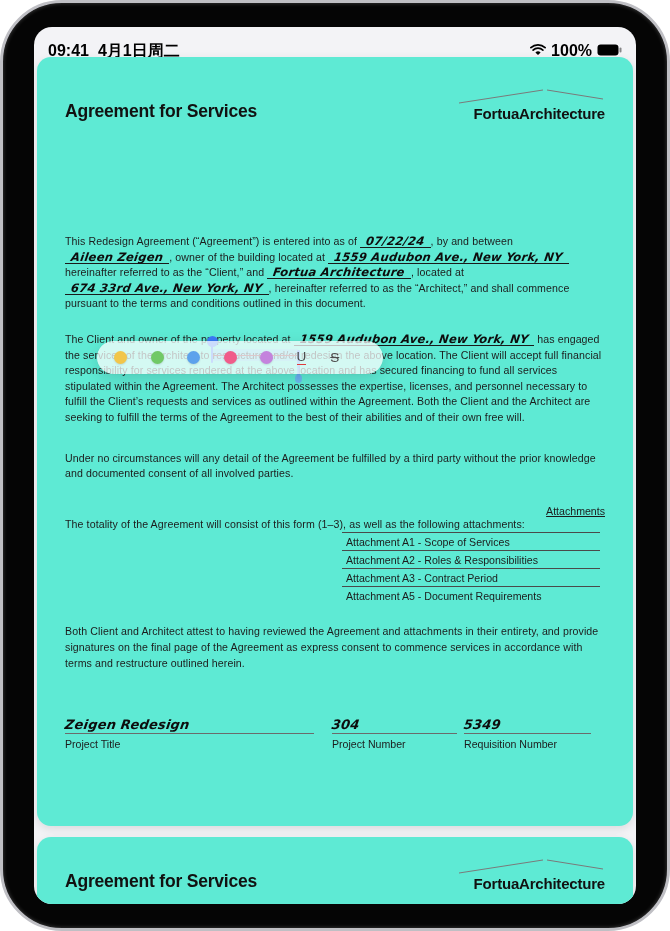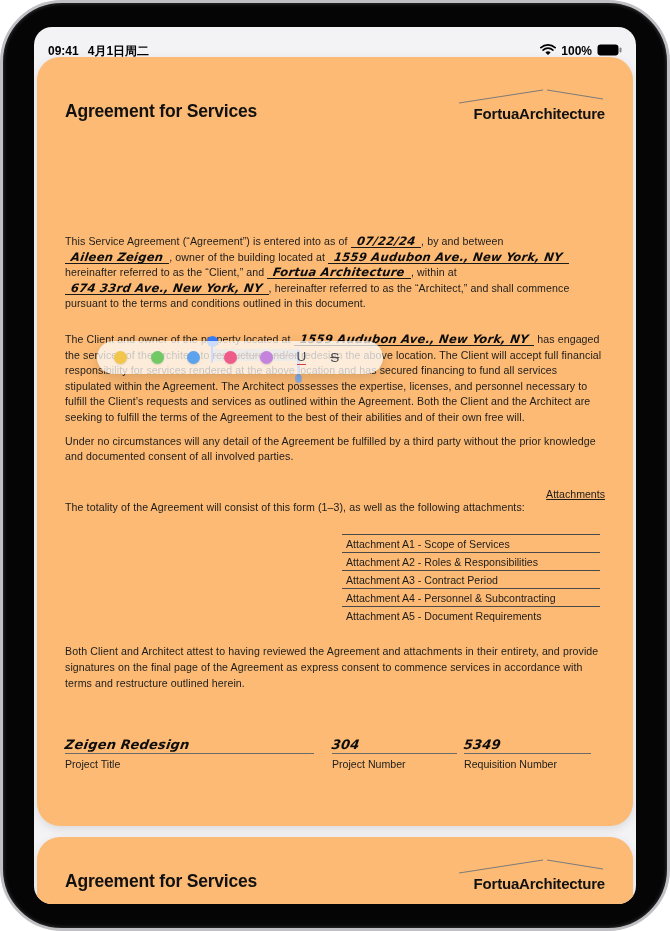--- a/index.html
+++ b/index.html
@@ -19,68 +19,68 @@
     position:absolute; left:31px; right:31px; top:24px; bottom:24px;
     background:#f3f3f6;
     border-radius:18px;
     overflow:hidden;
   }
 
   
   .statusbar {
     height:28px; display:flex; align-items:center;
     padding:20px 14px 0 14px;
-    font-size:12px; font-weight:600; color:#000;
+    font-size:16px; font-weight:600; color:#000;
   }
   .sb-left { display:flex; gap:9px; align-items:center; }
   .sb-right { margin-left:auto; display:flex; gap:5px; align-items:flex-start; }
 
   
   .pages { position:relative; }
   .page {
     position:relative;
-    margin:0 3px; background:#fdba74;
-    border-radius:23px;
+    margin:0 3px; background:#5eead4;
+    border-radius:14px;
     box-shadow:0 3px 10px rgba(0,0,0,.10);
   }
   .page1 { height:769px; margin-top:2px; padding:30px 28px 0 28px; }
   .page2 { height:95px; margin-top:11px; padding:20px 28px 0 28px; }
 
   
   .doc-header { display:flex; align-items:flex-end; }
   .doc-title { font-size:17.5px; font-weight:700; letter-spacing:-.2px; color:#111; }
   .logo { margin-left:auto; width:148px; text-align:right; }
   .logo svg { display:block; width:148px; height:18px; }
   .logo-text { font-size:15px; font-weight:600; letter-spacing:-.2px; color:#111; white-space:nowrap; }
 
   
   .doc-p { font-size:10.6px; line-height:15.6px; color:#1c1c1c; letter-spacing:.1px; }
   .p-intro { margin-top:112px; }
   .p-body  { margin-top:20px; }
-  .p-third { margin-top:8px; }
+  .p-third { margin-top:25px; }
   .p-attest{ margin-top:20px; }
 
   .fill {
     border-bottom:1.2px solid #1a1a1a;
     padding:0 6px;
     white-space:nowrap;
   }
   .hw {
     display:inline-block;
     font-family:"DejaVu Sans",sans-serif;
     font-style:italic; font-weight:700;
     font-size:11.6px;
     transform:skewX(-8deg);
     letter-spacing:.2px; color:#0d0d0d;
   }
 
   
   .attach-block { margin-top:23px; }
   .attach-heading { font-size:10.6px; color:#1c1c1c; text-decoration:underline;text-align:right; }
-  .attach-table { width:258px; margin-left:auto; margin-right:5px; margin-top:19px; }
+  .attach-table { width:258px; margin-left:auto; margin-right:5px; }
   .attach-row {
     border-top:1px solid #4a4a4a;
     height:18px; padding:3px 0 0 4px;
     font-size:10.6px; color:#1c1c1c; white-space:nowrap;
   }
 
   
   .sig-row { display:flex; margin-top:44px; padding-right:14px; }
   .sig-col1 { width:249px; }
   .sig-col2 { width:125px; margin-left:18px; }
@@ -179,47 +179,46 @@
           <div class="logo">
             <svg viewBox="0 0 148 18">
                 <path d="M2 16 L86 3" stroke="#7a7a7a" stroke-width="1" fill="none"></path>
                 <path d="M90 3 L146 12" stroke="#7a7a7a" stroke-width="1" fill="none"></path>
               </svg>
             <div class="logo-text">FortuaArchitecture</div>
           </div>
         </div>
 
         <p class="doc-p p-intro">
-          <span>This Service Agreement (“Agreement”) is entered into as of</span>
+          <span>This Redesign Agreement (“Agreement”) is entered into as of</span>
           <span class="fill"><span class="hw">07/22/24</span></span><span>, by and between</span>
           <span class="fill"><span class="hw">Aileen Zeigen</span></span><span>, owner of the building located at</span>
           <span class="fill"><span class="hw">1559 Audubon Ave., New York, NY</span></span>
           <span>hereinafter referred to as the “Client,” and</span>
-          <span class="fill"><span class="hw">Fortua Architecture</span></span><span>, within at</span>
+          <span class="fill"><span class="hw">Fortua Architecture</span></span><span>, located at</span>
           <span class="fill"><span class="hw">674 33rd Ave., New York, NY</span></span><span>, hereinafter referred to as the “Architect,” and shall commence pursuant to the terms and conditions outlined in this document.</span>
         </p>
 
         <p class="doc-p p-body">
           <span>The Client and owner of the property located at</span>
           <span class="fill"><span class="hw">1559 Audubon Ave., New York, NY</span></span>
           <span>has engaged the services of the Architect to</span>
           <span class="sel"><span class="h-start-knob"></span><span class="h-start-stem"></span><span>restructure and/or</span><span class="strike"></span><span class="h-end-stem"></span></span>
           <span>redesign the above location. The Client will accept full financial responsibility for services rendered at the above location and has secured financing to fund all services stipulated within the Agreement. The Architect possesses the expertise, licenses, and personnel necessary to fulfill the Client’s requests and services as outlined within the Agreement. Both the Client and the Architect are seeking to fulfill the terms of the Agreement to the best of their abilities and of their own free will.</span>
         </p>
 
         <p class="doc-p p-third">Under no circumstances will any detail of the Agreement be fulfilled by a third party without the prior knowledge and documented consent of all involved parties.</p>
 
         <div class="attach-block">
           <div class="attach-heading">Attachments</div>
           <p class="doc-p">The totality of the Agreement will consist of this form (1–3), as well as the following attachments:</p>
           <div class="attach-table">
             <div class="attach-row">Attachment A1 - Scope of Services</div>
             <div class="attach-row">Attachment A2 - Roles &amp; Responsibilities</div>
             <div class="attach-row">Attachment A3 - Contract Period</div>
-            <div class="attach-row">Attachment A4 - Personnel &amp; Subcontracting</div>
             <div class="attach-row">Attachment A5 - Document Requirements</div>
           </div>
         </div>
 
         <p class="doc-p p-attest">Both Client and Architect attest to having reviewed the Agreement and attachments in their entirety, and provide signatures on the final page of the Agreement as express consent to commence services in accordance with terms and restructure outlined herein.</p>
 
         <div class="sig-row">
           <div class="sig-col1">
             <div class="sig-value"><span class="hw">Zeigen Redesign</span></div>
             <div class="sig-label">Project Title</div>

